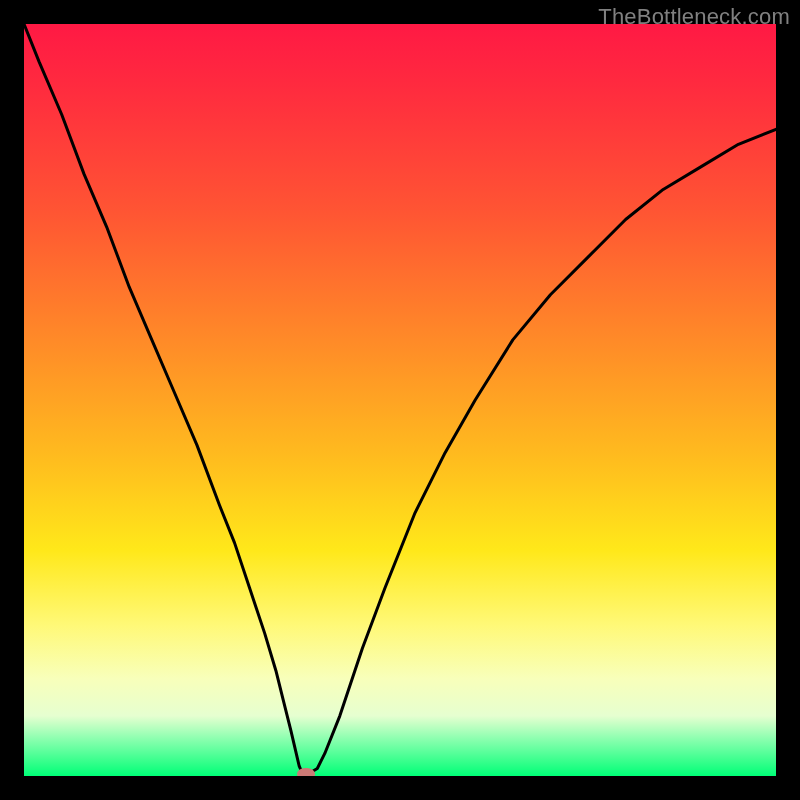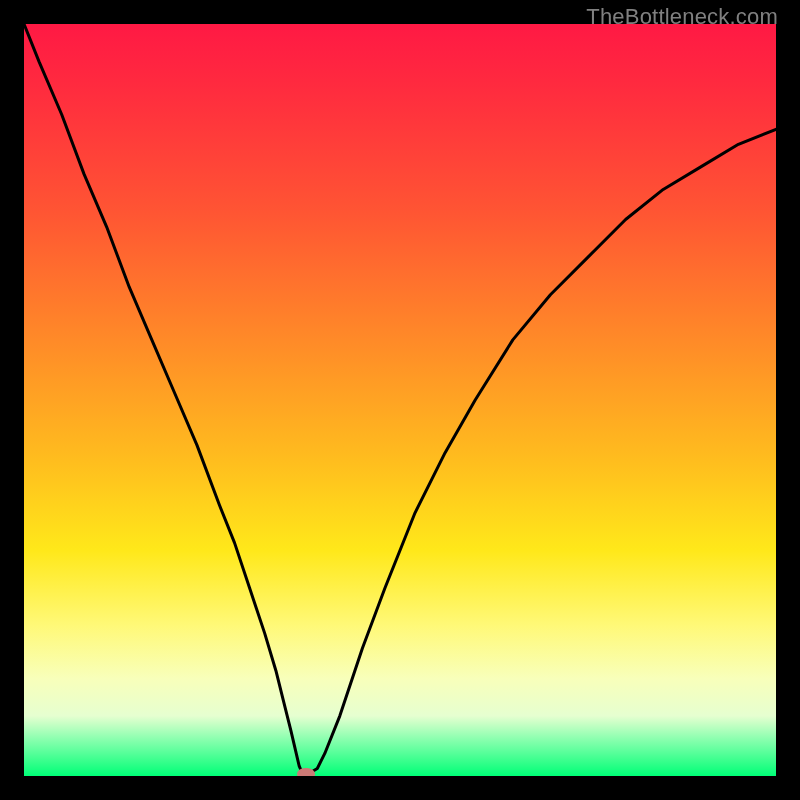--- a/index.html
+++ b/index.html
@@ -35,21 +35,21 @@
       #f8ffba 87%,
       #e6ffd0 92%,
       #8dffb0 95%,
       #39ff8d 98%,
       #00ff77 100%
     );
   }
   .watermark {
     position: absolute;
     top: 4px;
-    right: 22px;
+    right: 10px;
     color: #808080;
     font-size: 22px;
     letter-spacing: 0.2px;
     user-select: none;
   }
   svg.curve {
     position: absolute;
     inset: 0;
     overflow: visible;
   }

